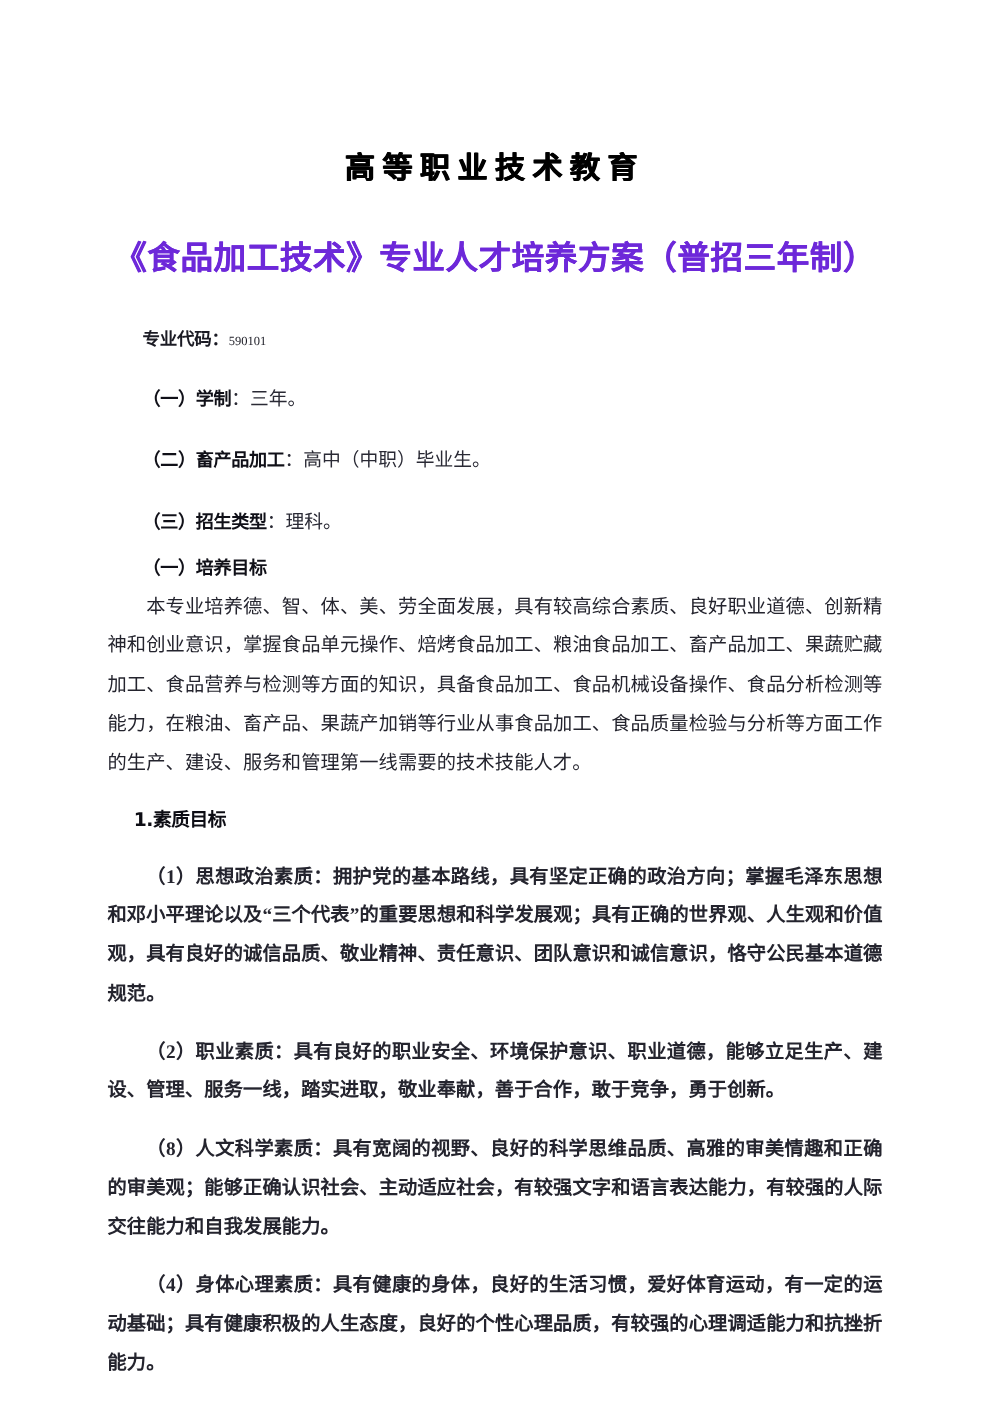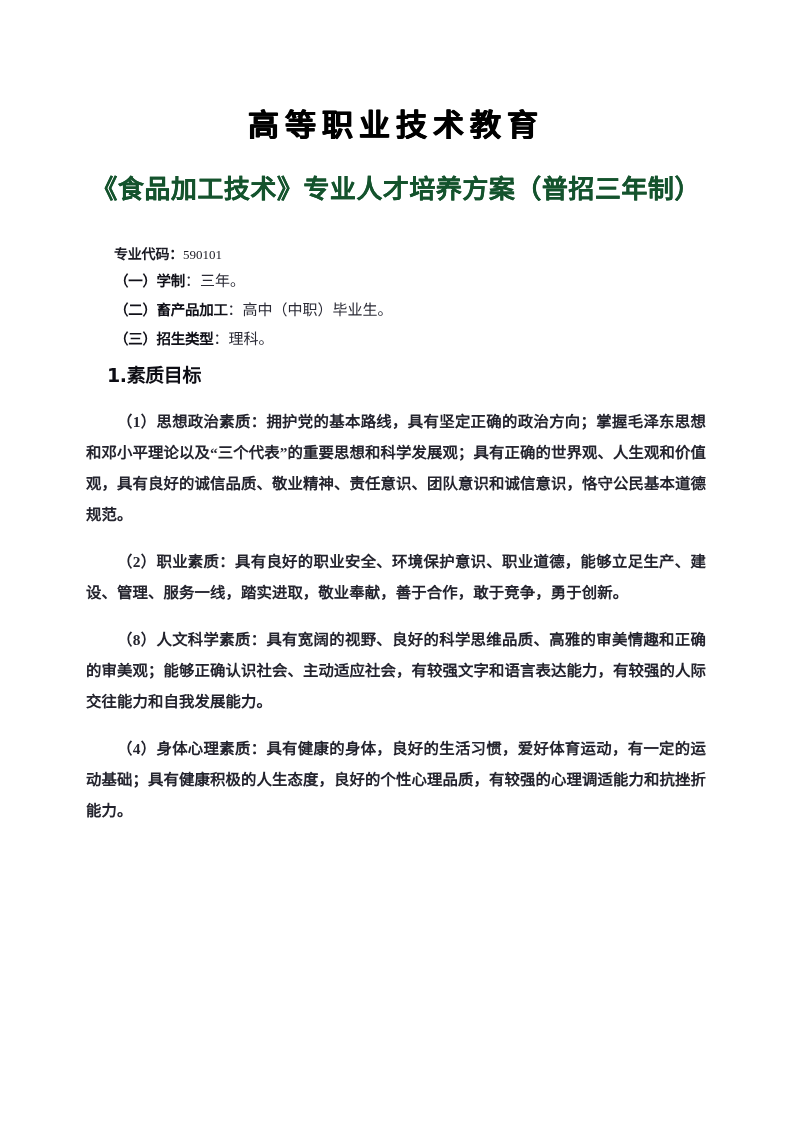--- a/index.html
+++ b/index.html
@@ -28,73 +28,73 @@
     left: 86px;
     top: 0;
     width: 620px;
   }
 
   
   .title-1 {
     text-align: center;
     font-family: "DejaVu Serif", "Liberation Serif", serif;
     font-weight: 700;
-    font-size: 31px;
+    font-size: 24px;
     letter-spacing: 6px;
     color: #000000;
-    margin: 4px;
+    margin: 17px;
     padding-top: 101px;
     line-height: 1.3;
     text-shadow: 0.4px 0 0 currentColor, -0.4px 0 0 currentColor;
   }
   .title-2 {
     text-align: center;
     font-family: "Liberation Serif", "DejaVu Serif", serif;
     font-weight: 700;
     font-size: 26px;
     letter-spacing: 0.5px;
-    color: #14532d;
+    color: #6d28d9;
     margin: 0;
     padding-top: 23px;
     line-height: 1.35;
     text-shadow: 0.35px 0 0 currentColor;
   }
 
   .code-line {
     margin-top: 35px;
     font-size: 14.5px;
     line-height: 24px;
     padding-left: 28px;
   }
   .code-line .lbl {
     font-weight: 700;
     font-family: Liberation Sans, sans-serif;
     font-size: 14px;
     letter-spacing: -0.2px;
   }
   .code-line .val {
     font-family: "Liberation Serif", serif;
-    font-size: 13px;
+    font-size: 10px;
   }
 
   
   .h-level1 {
     margin-top: 11px;
     padding-left: 28px;
     font-family: "DejaVu Sans", "Liberation Sans", sans-serif;
     font-size: 15.5px;
     font-weight: 400;
     line-height: 29px;
     letter-spacing: 0.4px;
     color: #1d1d27;
   }
 
   
   .h-level2 {
-    margin-top: 0;
+    margin-top: 20px;
     padding-left: 28px;
     font-size: 15px;
     line-height: 29px;
     color: #22222c;
   }
   .h-level2 .strong {
     font-weight: 700;
     font-family: "DejaVu Sans", "Liberation Sans", sans-serif;
     font-size: 14.5px;
     letter-spacing: -0.3px;
@@ -116,21 +116,21 @@
     line-height: 29px;
     color: #101018;
   }
 
   
   .h-level3 {
     margin-top: 7px;
     padding-left: 21px;
     font-weight: 700;
     font-family: "DejaVu Sans", "Liberation Sans", sans-serif;
-    font-size: 19px;
+    font-size: 15px;
     letter-spacing: -0.4px;
     line-height: 29px;
     color: #0d0d14;
   }
 
   
   .para {
     margin-top: 0;
     font-size: 15.4px;
     line-height: 31.2px;
@@ -174,21 +174,23 @@
 
     <div class="h-level2">
       <span class="strong">（二）畜产品加工</span><span class="rest">：高中（中职）毕业生。</span>
     </div>
 
     <div class="h-level2">
       <span class="strong">（三）招生类型</span><span class="rest">：理科。</span>
     </div>
 
 
+    <div class="h-level2-solo">（一）培养目标</div>
 
+    <p class="para">本专业培养德、智、体、美、劳全面发展，具有较高综合素质、良好职业道德、创新精神和创业意识，掌握食品单元操作、焙烤食品加工、粮油食品加工、畜产品加工、果蔬贮藏加工、食品营养与检测等方面的知识，具备食品加工、食品机械设备操作、食品分析检测等能力，在粮油、畜产品、果蔬产加销等行业从事食品加工、食品质量检验与分析等方面工作的生产、建设、服务和管理第一线需要的技术技能人才。</p>
 
 
     <div class="h-level3">1.素质目标</div>
 
     <p class="item">（1）思想政治素质：拥护党的基本路线，具有坚定正确的政治方向；掌握毛泽东思想和邓小平理论以及“三个代表”的重要思想和科学发展观；具有正确的世界观、人生观和价值观，具有良好的诚信品质、敬业精神、责任意识、团队意识和诚信意识，恪守公民基本道德规范。</p>
     <p class="item">（2）职业素质：具有良好的职业安全、环境保护意识、职业道德，能够立足生产、建设、管理、服务一线，踏实进取，敬业奉献，善于合作，敢于竞争，勇于创新。</p>
     <p class="item">（8）人文科学素质：具有宽阔的视野、良好的科学思维品质、高雅的审美情趣和正确的审美观；能够正确认识社会、主动适应社会，有较强文字和语言表达能力，有较强的人际交往能力和自我发展能力。</p>
     <p class="item">（4）身体心理素质：具有健康的身体，良好的生活习惯，爱好体育运动，有一定的运动基础；具有健康积极的人生态度，良好的个性心理品质，有较强的心理调适能力和抗挫折能力。</p>
 
   </div>

